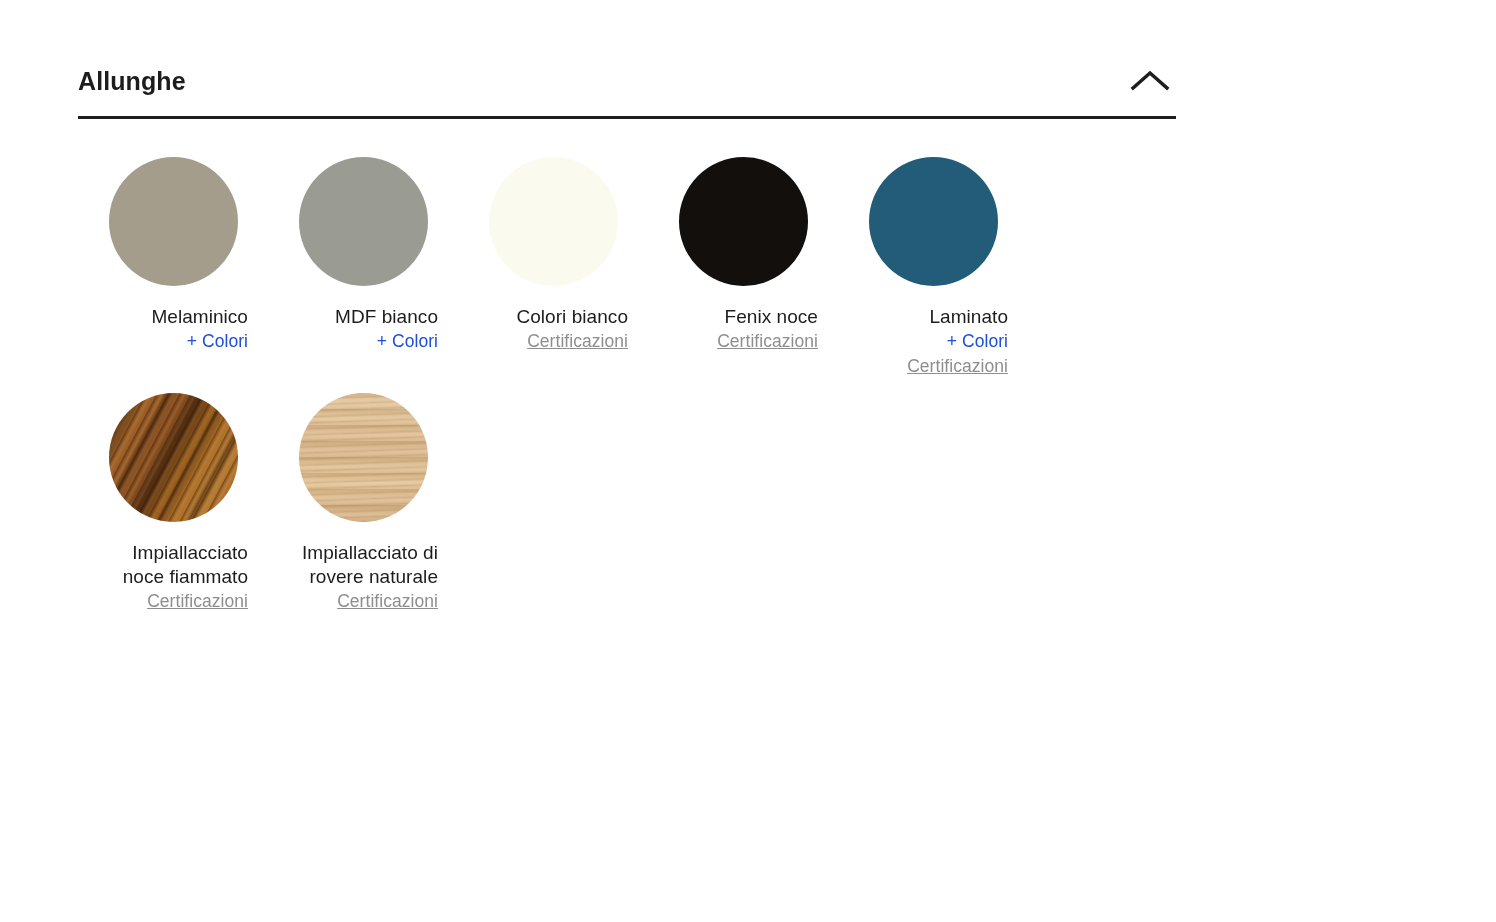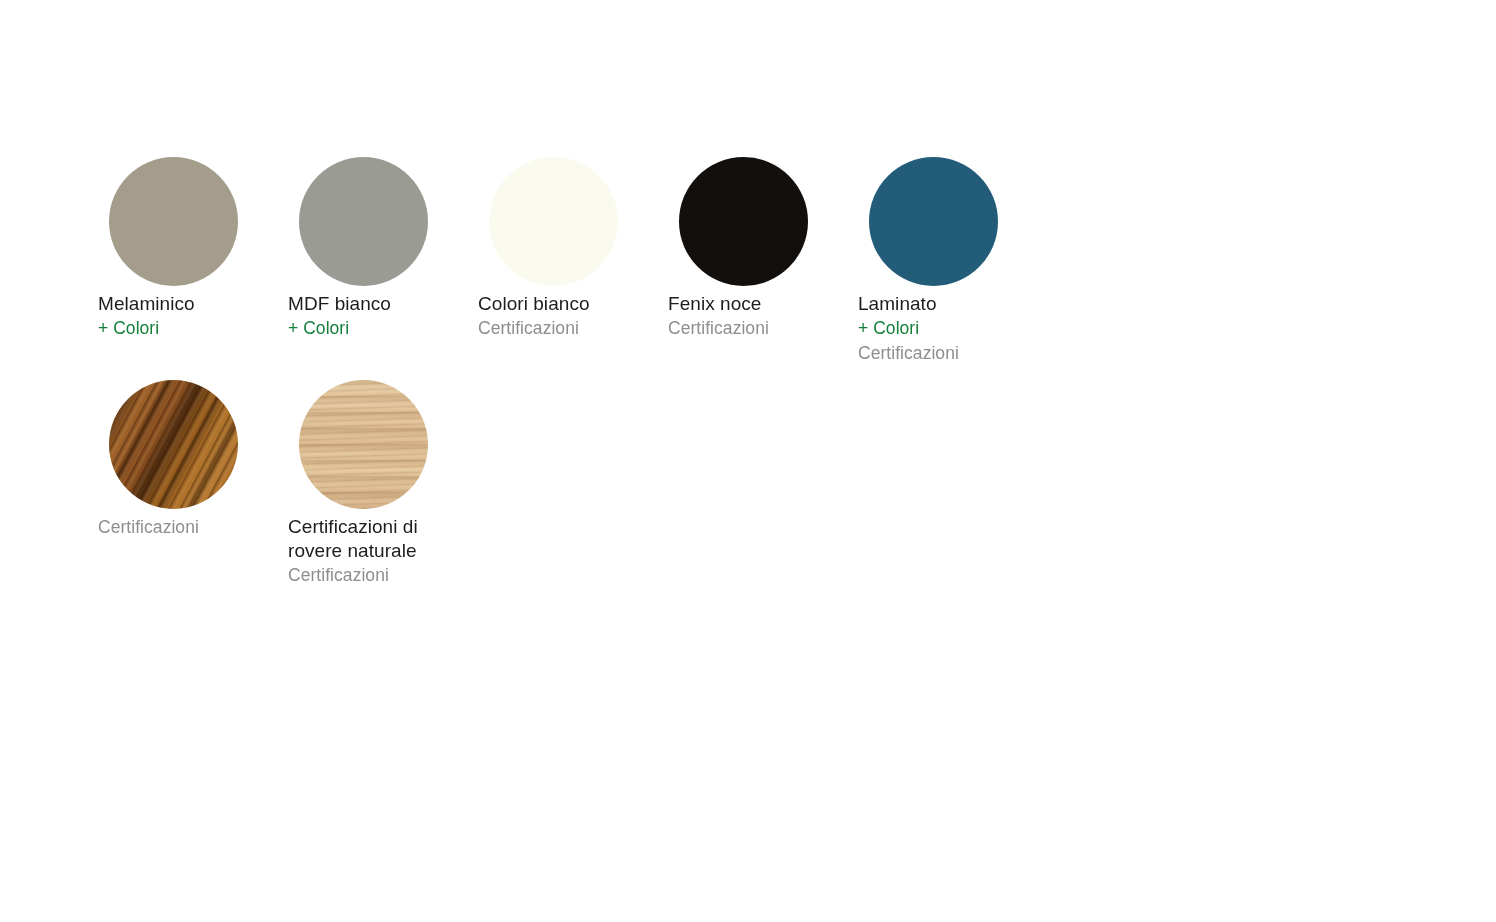--- a/index.html
+++ b/index.html
@@ -82,37 +82,37 @@
   .swatch-circle {
     width: 129px;
     height: 129px;
     border-radius: 50%;
     flex: none;
     background-color: #cccccc;
     background-repeat: no-repeat;
     background-size: cover;
   }
   .swatch-labels {
-    margin-top: 6px;
-    text-align: left;
+    margin-top: 19px;
+    text-align: right;
     width: 150px;
   }
   .swatch-name {
     font-size: 19px;
     line-height: 24px;
     color: #1d1d1d;
     letter-spacing: 0.05px;
   }
   .swatch-sub {
     font-size: 17.5px;
     line-height: 25px;
-    color: #15803d;
+    color: #1d4ed8;
     letter-spacing: 0.05px;
   }
-  .swatch-sub.cert { color: #8e8e8e; }
+  .swatch-sub.cert { color: #8e8e8e; text-decoration: underline; }
 
   
   .tex-walnut {
     background-color: #9c6026;
     background-image:
       repeating-linear-gradient(118deg,
         rgba(0,0,0,0.00) 0px, rgba(0,0,0,0.00) 2px,
         rgba(36,17,4,0.40) 3px, rgba(36,17,4,0.10) 5px,
         rgba(255,220,170,0.10) 7px, rgba(0,0,0,0.00) 10px),
       repeating-linear-gradient(118deg,
@@ -132,20 +132,35 @@
         rgba(255,240,215,0.22) 10px, rgba(110,72,34,0.00) 16px),
       linear-gradient(180deg, #e2c69e 0%, #d9b88d 45%, #e0c296 70%, #d2ae84 100%);
   }
   .tex-flat { background-image: none; }
 </style>
 </head>
 <body>
 
 <div class="page">
 
+  <div class="section">
+
+    <div class="section-head">
+      <h2 class="section-title">Allunghe</h2>
+
+      <button class="collapse-toggle">
+        <span>
+          <svg width="40" height="24" viewBox="0 0 40 24" aria-hidden="true">
+            <path d="M3 19 L20 4 L37 19" fill="none" stroke="#1e1e1e" stroke-width="3.4" stroke-linecap="square" stroke-linejoin="miter"></path>
+          </svg>
+        </span>
+      </button>
+    </div>
+
+  </div>
 
   <div class="swatch-grid">
       <div class="swatch-card">
         <div class="swatch-circle tex-flat" style="background-color: rgb(164, 157, 140);"></div>
         <div class="swatch-labels">
           <div class="swatch-name">Melaminico</div>
           <div class="swatch-sub">+ Colori</div>
         </div>
       </div>
       <div class="swatch-card">
@@ -173,25 +188,26 @@
         <div class="swatch-circle tex-flat" style="background-color: rgb(34, 92, 121);"></div>
         <div class="swatch-labels">
           <div class="swatch-name">Laminato</div>
           <div class="swatch-sub">+ Colori</div>
           <div class="swatch-sub cert">Certificazioni</div>
         </div>
       </div>
       <div class="swatch-card">
         <div class="swatch-circle tex-walnut"></div>
         <div class="swatch-labels">
+          <div class="swatch-name">Impiallacciato noce fiammato</div>
           <div class="swatch-sub cert">Certificazioni</div>
         </div>
       </div>
       <div class="swatch-card">
         <div class="swatch-circle tex-oak"></div>
         <div class="swatch-labels">
-          <div class="swatch-name">Certificazioni di rovere naturale</div>
+          <div class="swatch-name">Impiallacciato di rovere naturale</div>
           <div class="swatch-sub cert">Certificazioni</div>
         </div>
       </div>
     </div>
 
 </div>
 
 </body></html>

